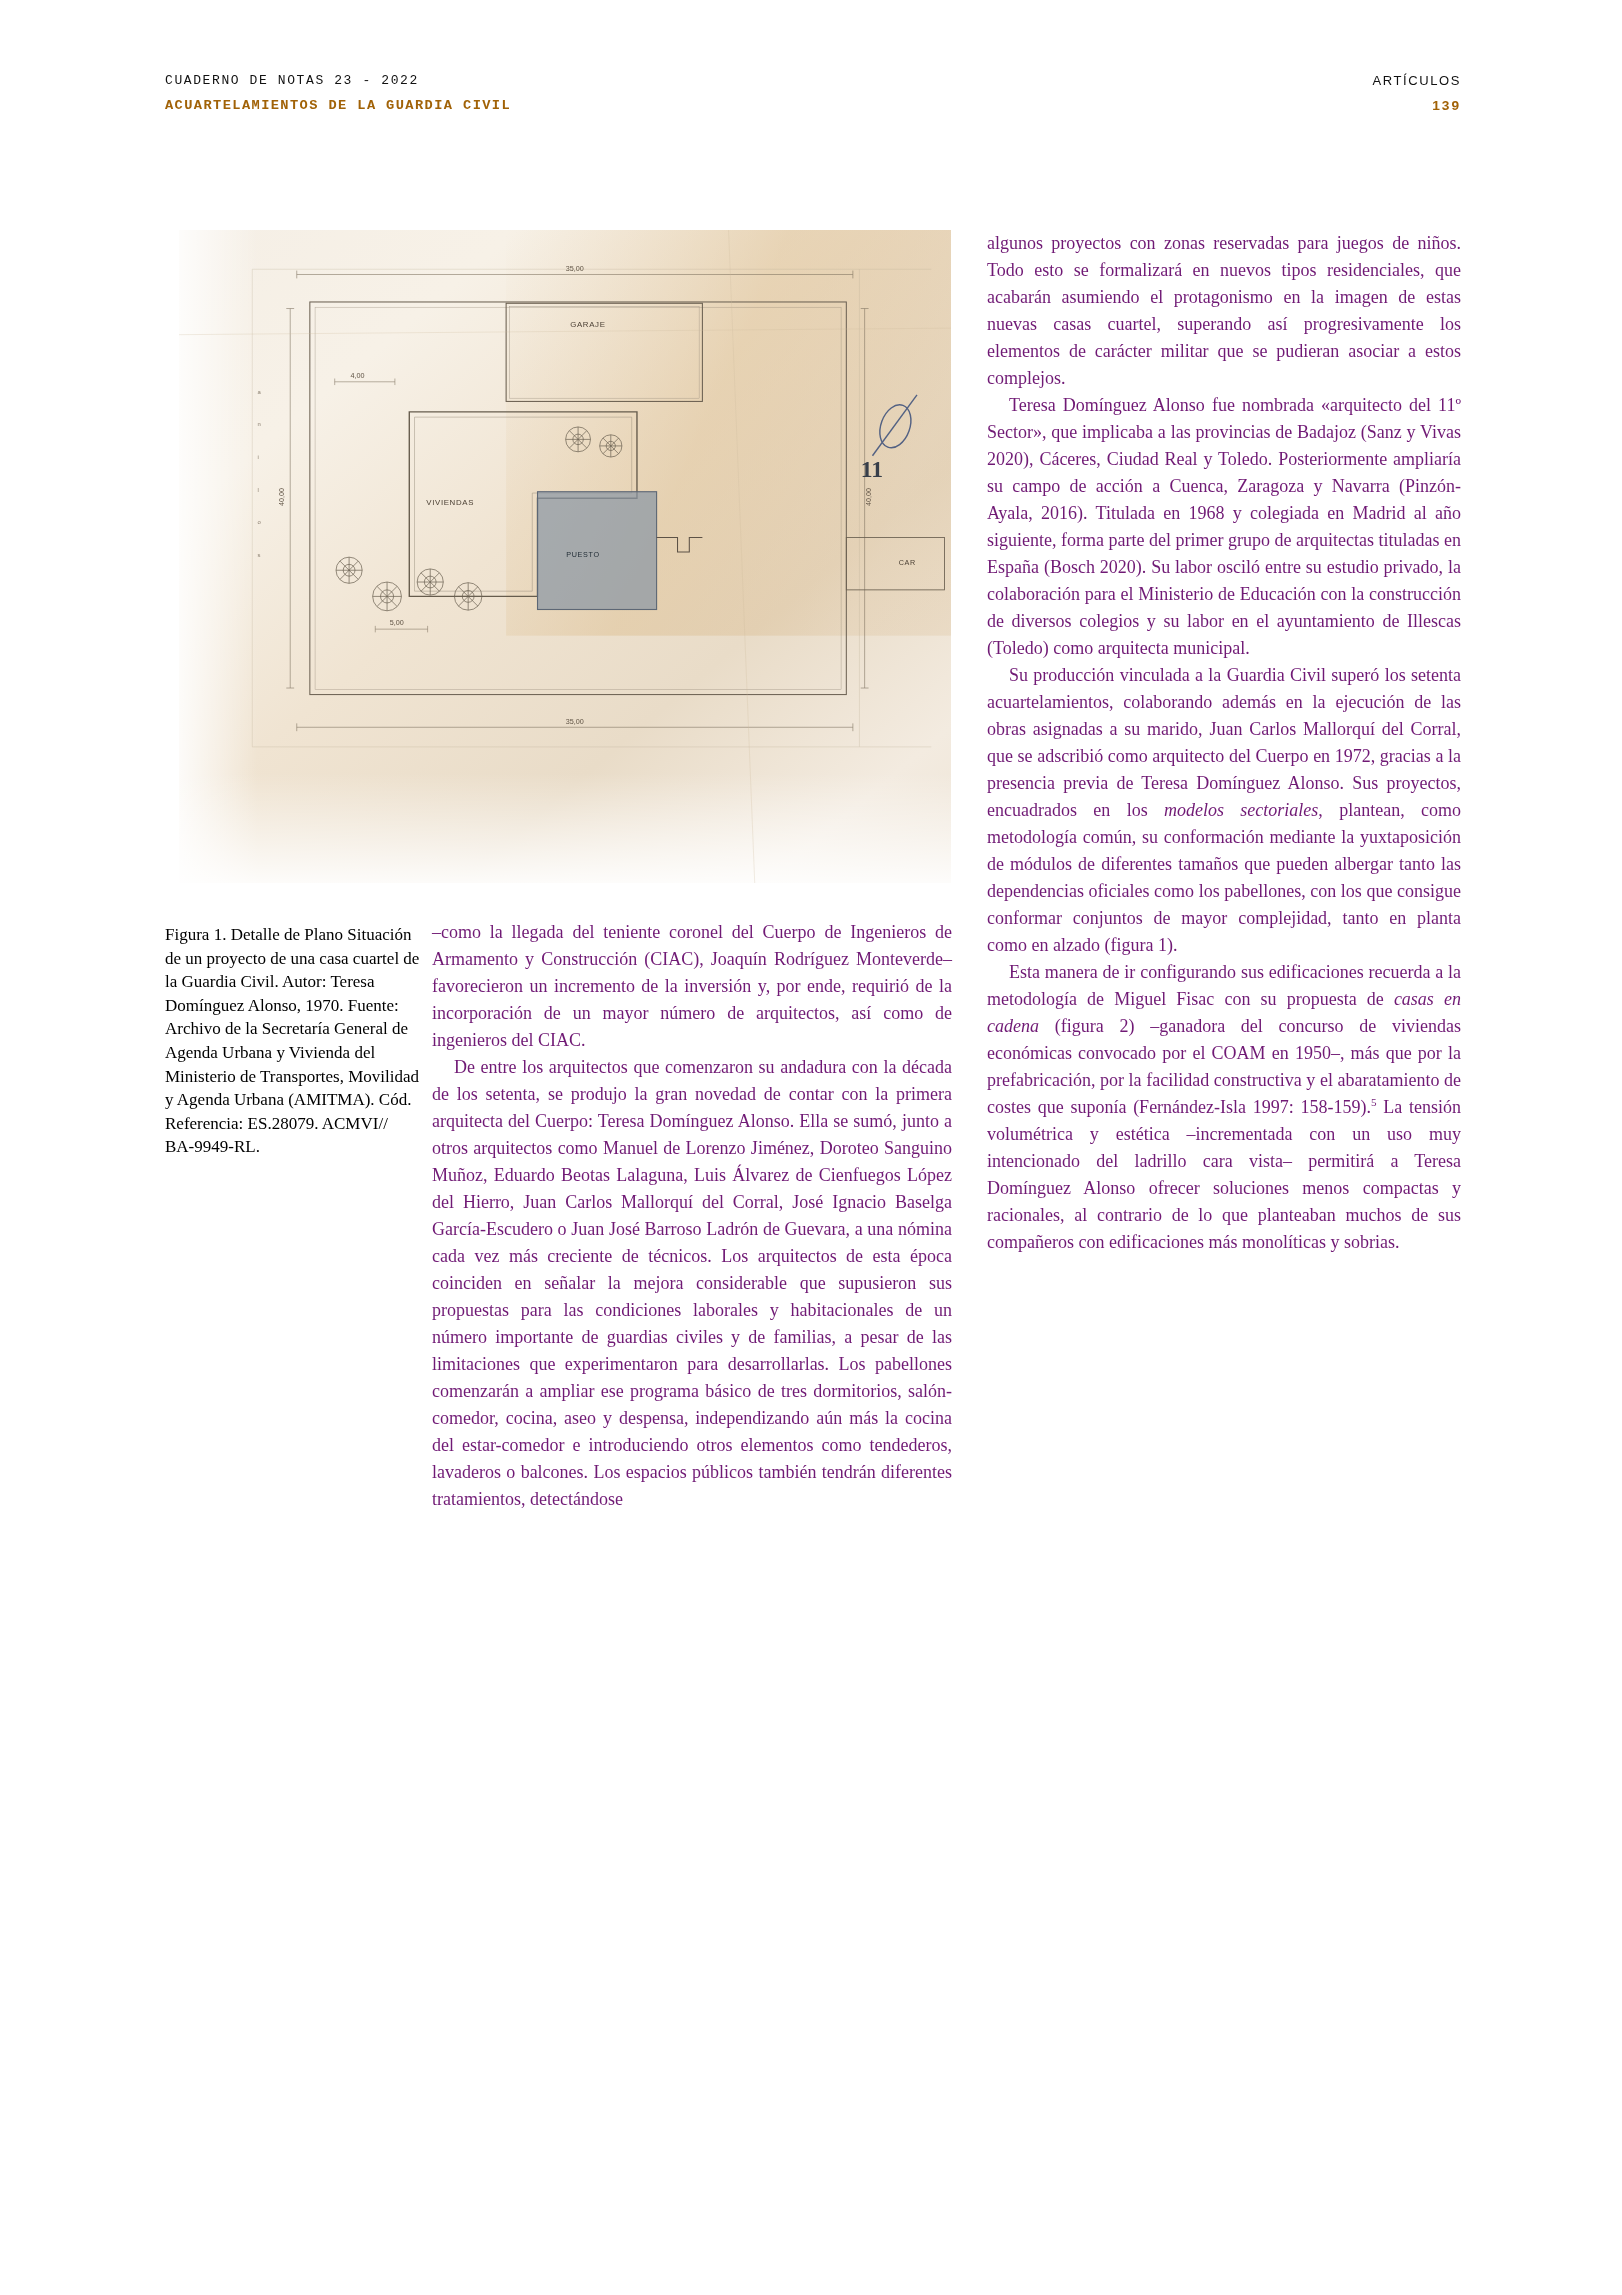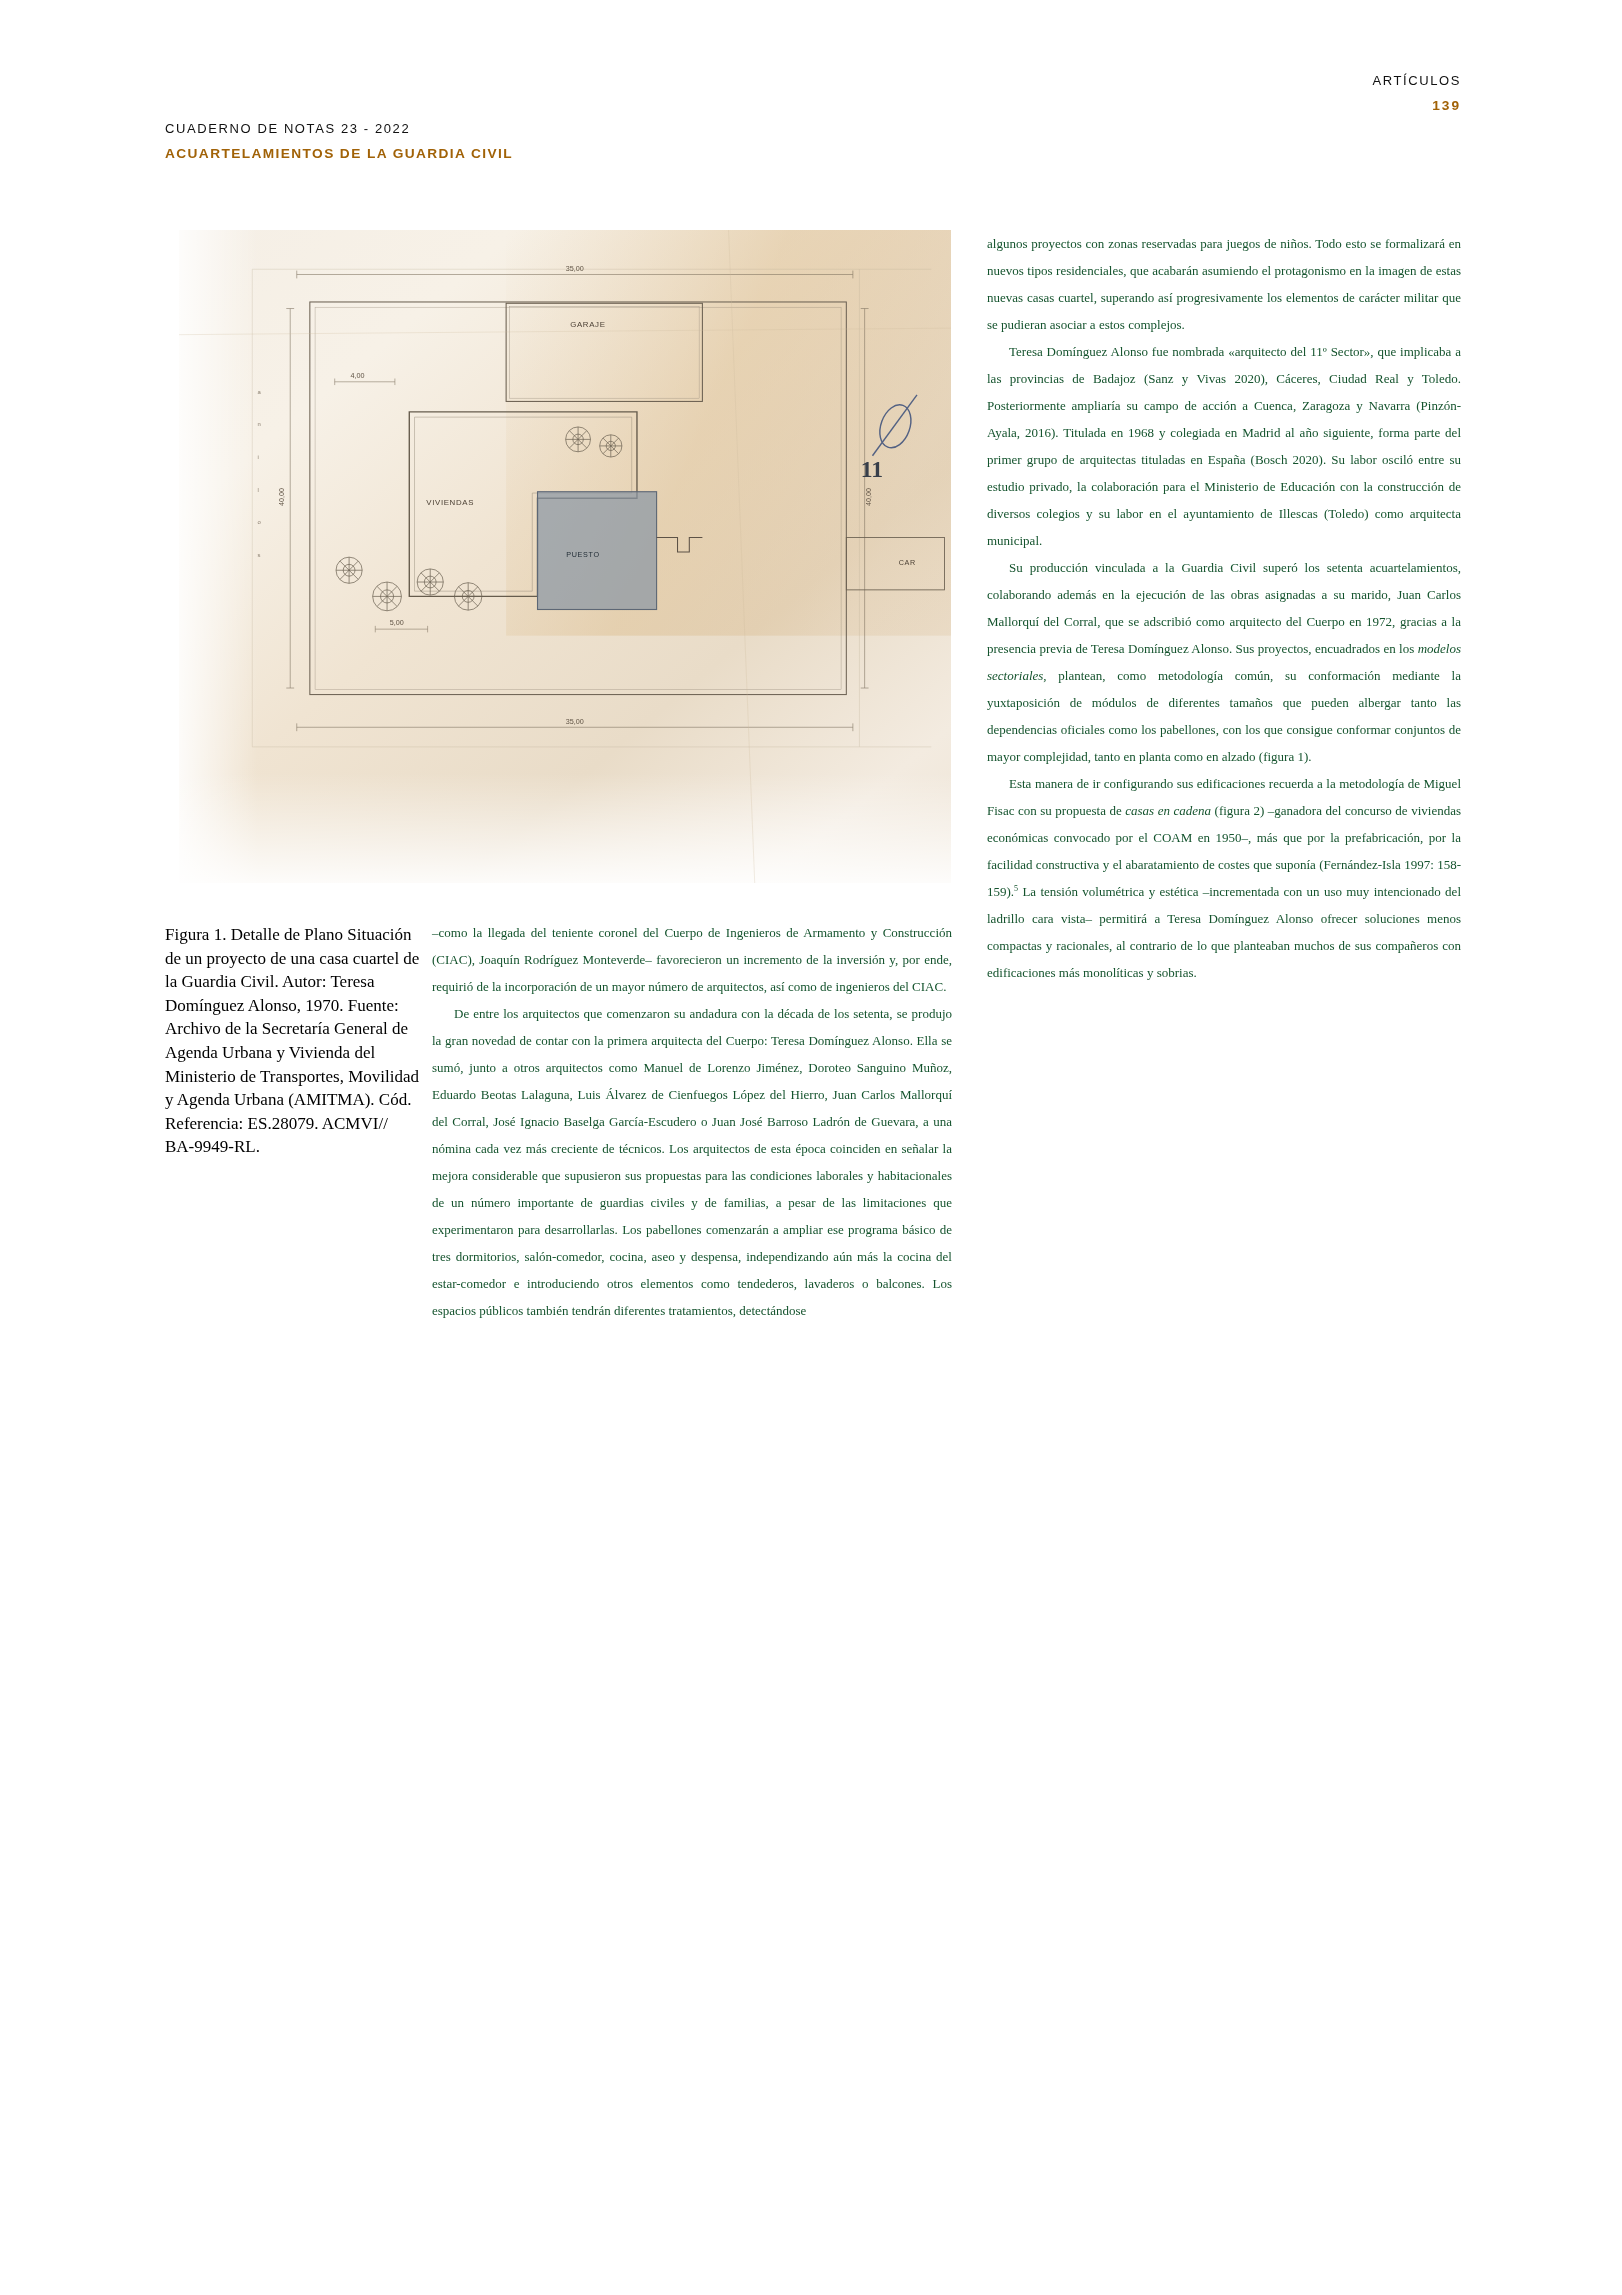--- a/index.html
+++ b/index.html
@@ -26,22 +26,21 @@
   .runhead {
     position: absolute;
     left: 165px;
     top: 72px;
     width: 1296px;
     height: 59px;
   }
   .runhead .left {
     position: absolute;
     left: 0; top: 0;
-    font-family: Liberation Sans, sans-serif;
-    margin-top: 48px;
+    font-family: Liberation Mono, monospace;
   }
   .runhead .right {
     position: absolute;
     right: 0; top: 0;
     text-align: right;
     font-family: "Liberation Sans", sans-serif;
   }
   .rh-line1 {
     font-size: 13px;
     letter-spacing: 1.6px;
@@ -87,24 +86,24 @@
     font-family: "Liberation Serif", serif;
     font-size: 17px;
     line-height: 23.6px;
     color: #000000;
     text-align: left;
   }
 
   
   .bodycol {
     font-family: "Liberation Serif", serif;
-    font-size: 13px;
+    font-size: 18px;
     line-height: 27px;
     text-align: justify;
-    color: #14532d;
+    color: #701a75;
     hyphens: manual;
   }
   .bodycol p {
     margin: 0;
     text-indent: 0;
   }
   .bodycol p + p {
     text-indent: 22px;
   }
   .col-left-text {

